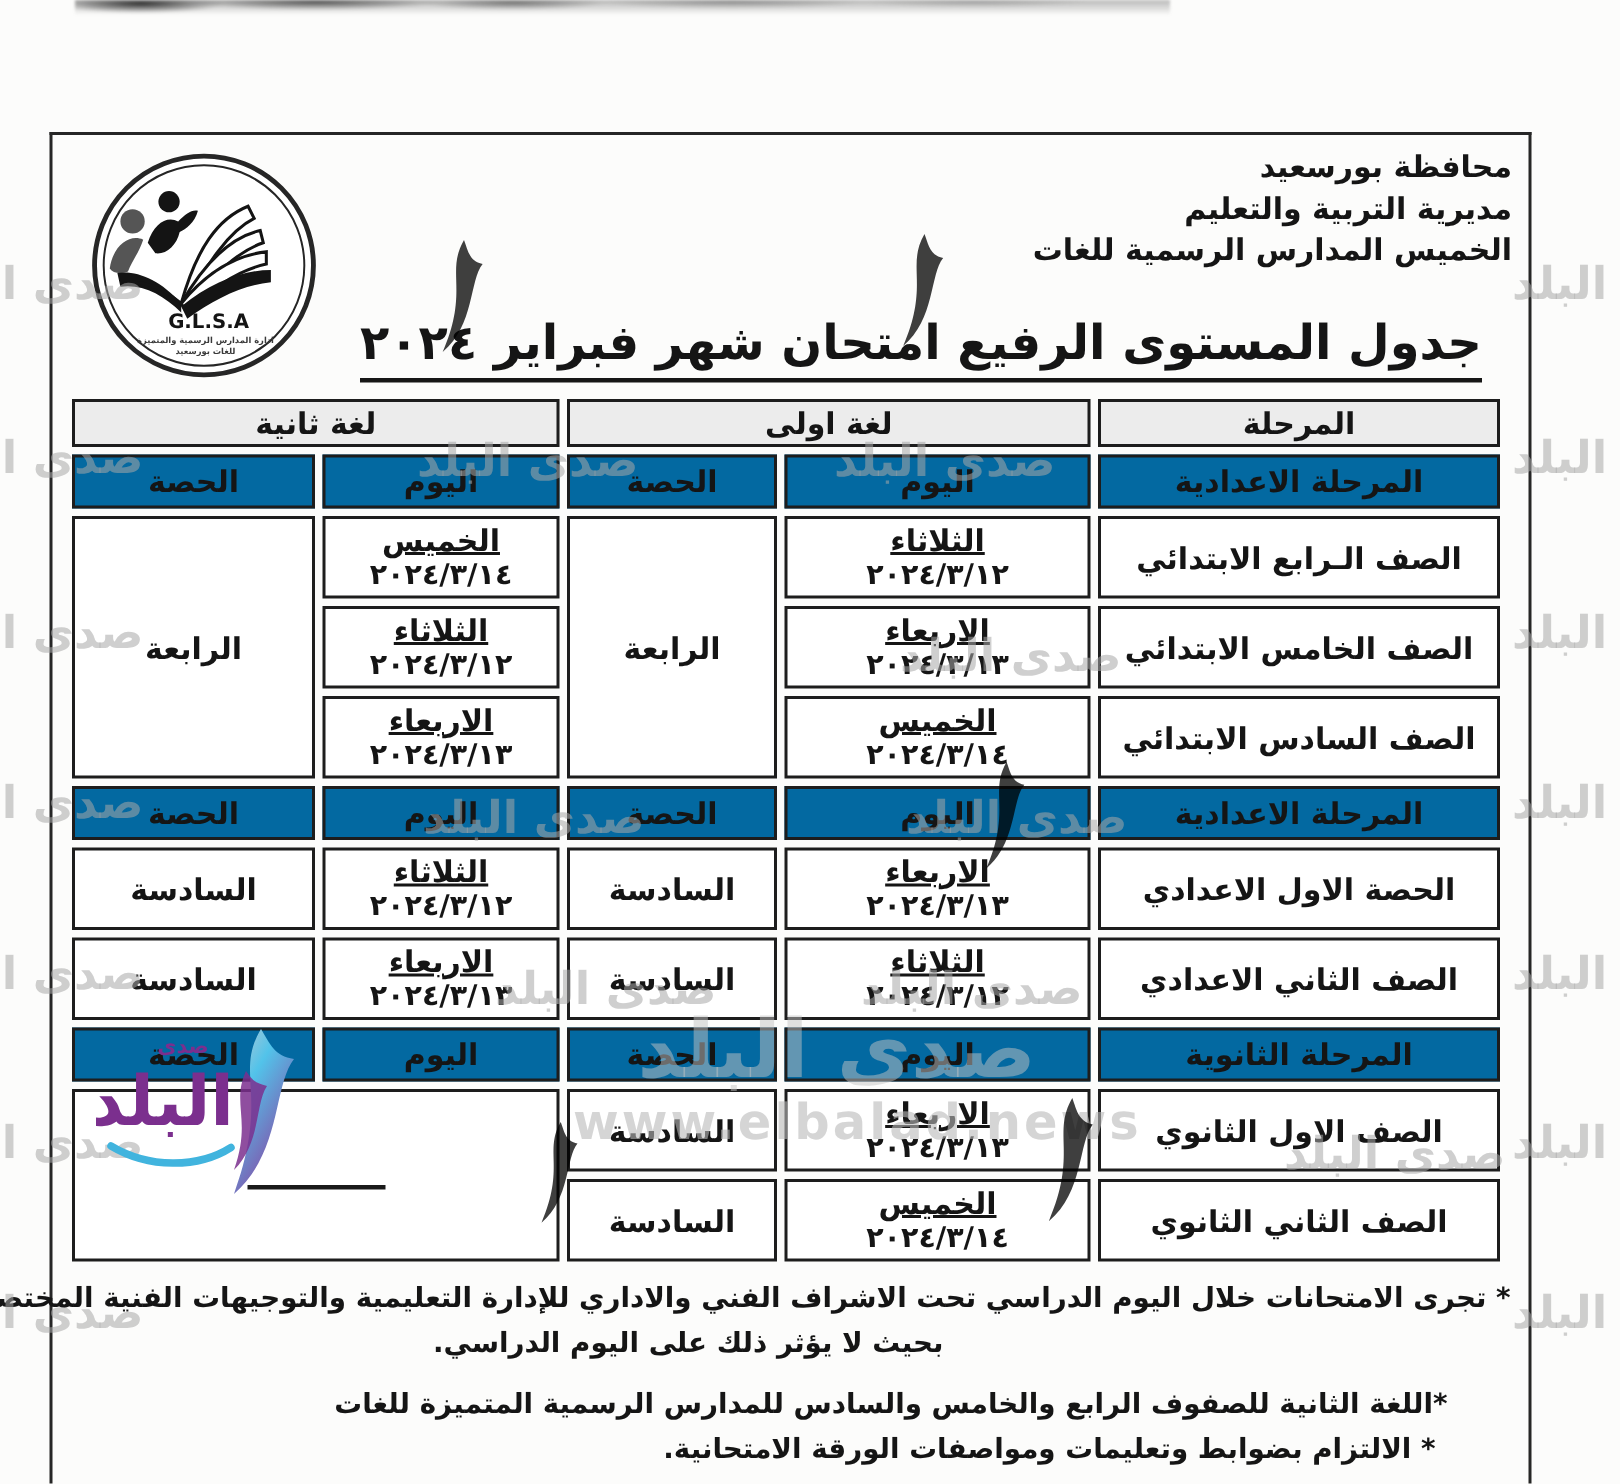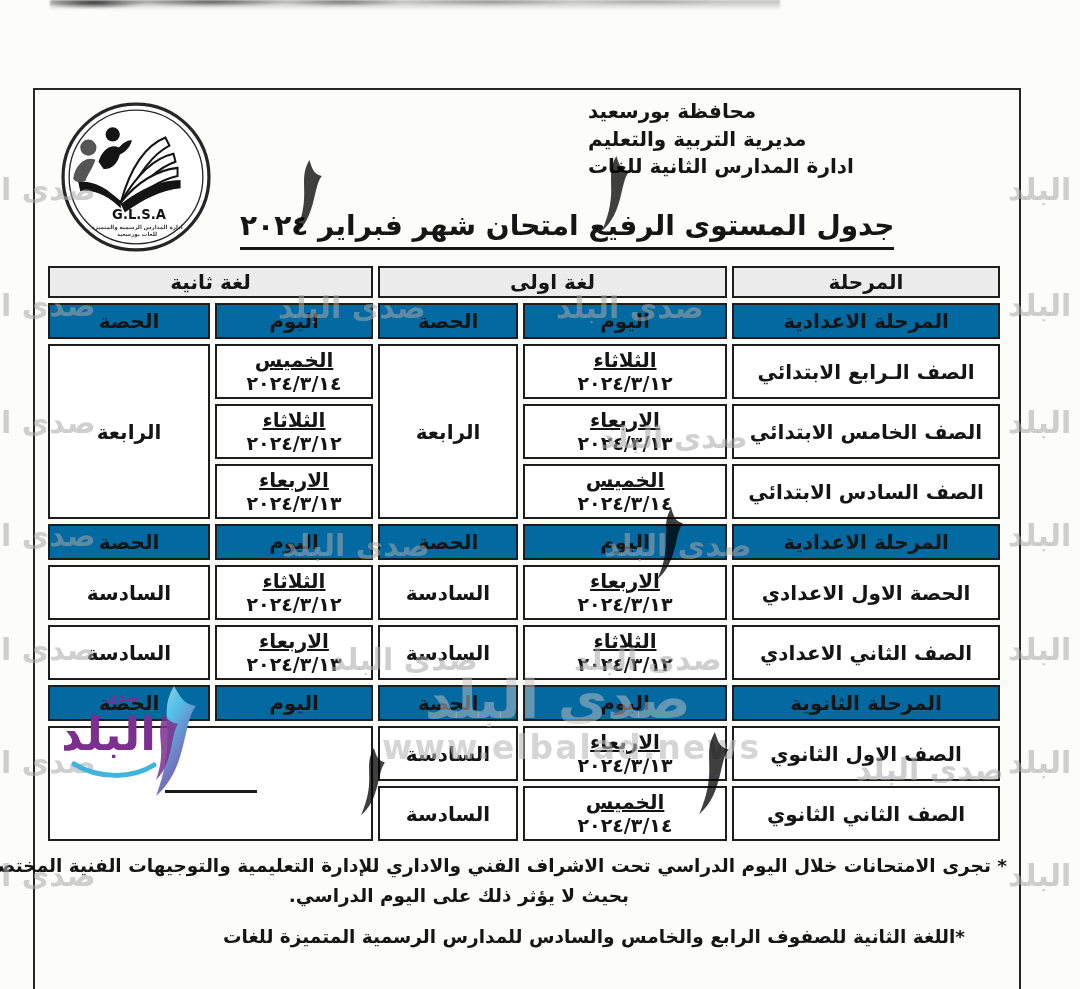--- a/index.html
+++ b/index.html
@@ -22,25 +22,25 @@
     filter:blur(1px);
   }
   
   .doc-frame{
     position:absolute;left:33px;top:88px;width:984px;height:901px;
     border:2.5px solid #262626;border-bottom:none;
   }
   
   .org-block{
     position:absolute;top:98px;right:72px;width:420px;
-    direction:rtl;text-align:left;font-weight:bold;font-size:20px;line-height:1.38;
+    direction:rtl;text-align:right;font-weight:bold;font-size:20px;line-height:1.38;
   }
   .doc-title-wrap{position:absolute;top:209px;left:240px;width:580px;text-align:center;}
   .doc-title{
-    display:inline-block;direction:rtl;font-weight:bold;font-size:28px;white-space:nowrap;
+    display:inline-block;direction:rtl;font-weight:bold;font-size:32px;white-space:nowrap;
     border-bottom:3px solid #161616;padding-bottom:5px;
   }
   .logo{position:absolute;left:60px;top:101px;width:152px;height:152px;}
   
   table.exam{
     position:absolute;left:43px;top:261px;width:962px;
     border-collapse:separate;border-spacing:5px;table-layout:fixed;
     direction:rtl;
   }
   table.exam td{
@@ -113,21 +113,21 @@
     <path d="M60,102 C80,86 100,78 119,78 L119,86 C100,88 82,97 64,110 Z" fill="#141414"></path>
   </g>
   <text x="78" y="116" text-anchor="middle" font-family="DejaVu Sans, sans-serif" font-weight="bold" font-size="13" fill="#141414">G.L.S.A</text>
   <text x="76" y="126" text-anchor="middle" font-family="DejaVu Sans, sans-serif" font-weight="bold" font-size="5.5" fill="#3a3a3a">ادارة المدارس الرسمية والمتميزة</text>
   <text x="76" y="133" text-anchor="middle" font-family="DejaVu Sans, sans-serif" font-weight="bold" font-size="5.5" fill="#3a3a3a">للغات بورسعيد</text>
 </svg>
 
 <div class="org-block">
   <div>محافظة بورسعيد</div>
   <div>مديرية التربية والتعليم</div>
-  <div>ادارة المدارس الثانية للغات</div>
+  <div>الخميس المدارس الرسمية للغات</div>
 </div>
 
 <div class="doc-title-wrap">
   <span class="doc-title">جدول المستوى الرفيع امتحان شهر فبراير ٢٠٢٤</span>
 </div>
 
 <table class="exam">
   <colgroup>
     <col style="width:268px">
       <col style="width:204px">
@@ -249,20 +249,21 @@
     </td>
     <td>السادسة</td>
   </tr>
 </tbody>
   </table>
 
 <div class="footnotes">
   <div class="fline fn-1">* تجرى الامتحانات خلال اليوم الدراسي تحت الاشراف الفني والاداري للإدارة التعليمية والتوجيهات الفنية المختصة</div>
   <div class="fline fn-2">بحيث لا يؤثر ذلك على اليوم الدراسي.</div>
   <div class="fline fn-3">*اللغة الثانية للصفوف الرابع والخامس والسادس للمدارس الرسمية المتميزة للغات</div>
+  <div class="fline fn-4">* الالتزام بضوابط وتعليمات ومواصفات الورقة الامتحانية.</div>
 </div>
 
 <div class="wm-layer">
 
   <div class="wm" style="left:-52px;top:172px">صدى البلد</div>
   <div class="wm" style="left:-52px;top:288px">صدى البلد</div>
   <div class="wm" style="left:-52px;top:405px">صدى البلد</div>
   <div class="wm" style="left:-52px;top:518px">صدى البلد</div>
   <div class="wm" style="left:-52px;top:632px">صدى البلد</div>
   <div class="wm" style="left:-52px;top:745px">صدى البلد</div>

